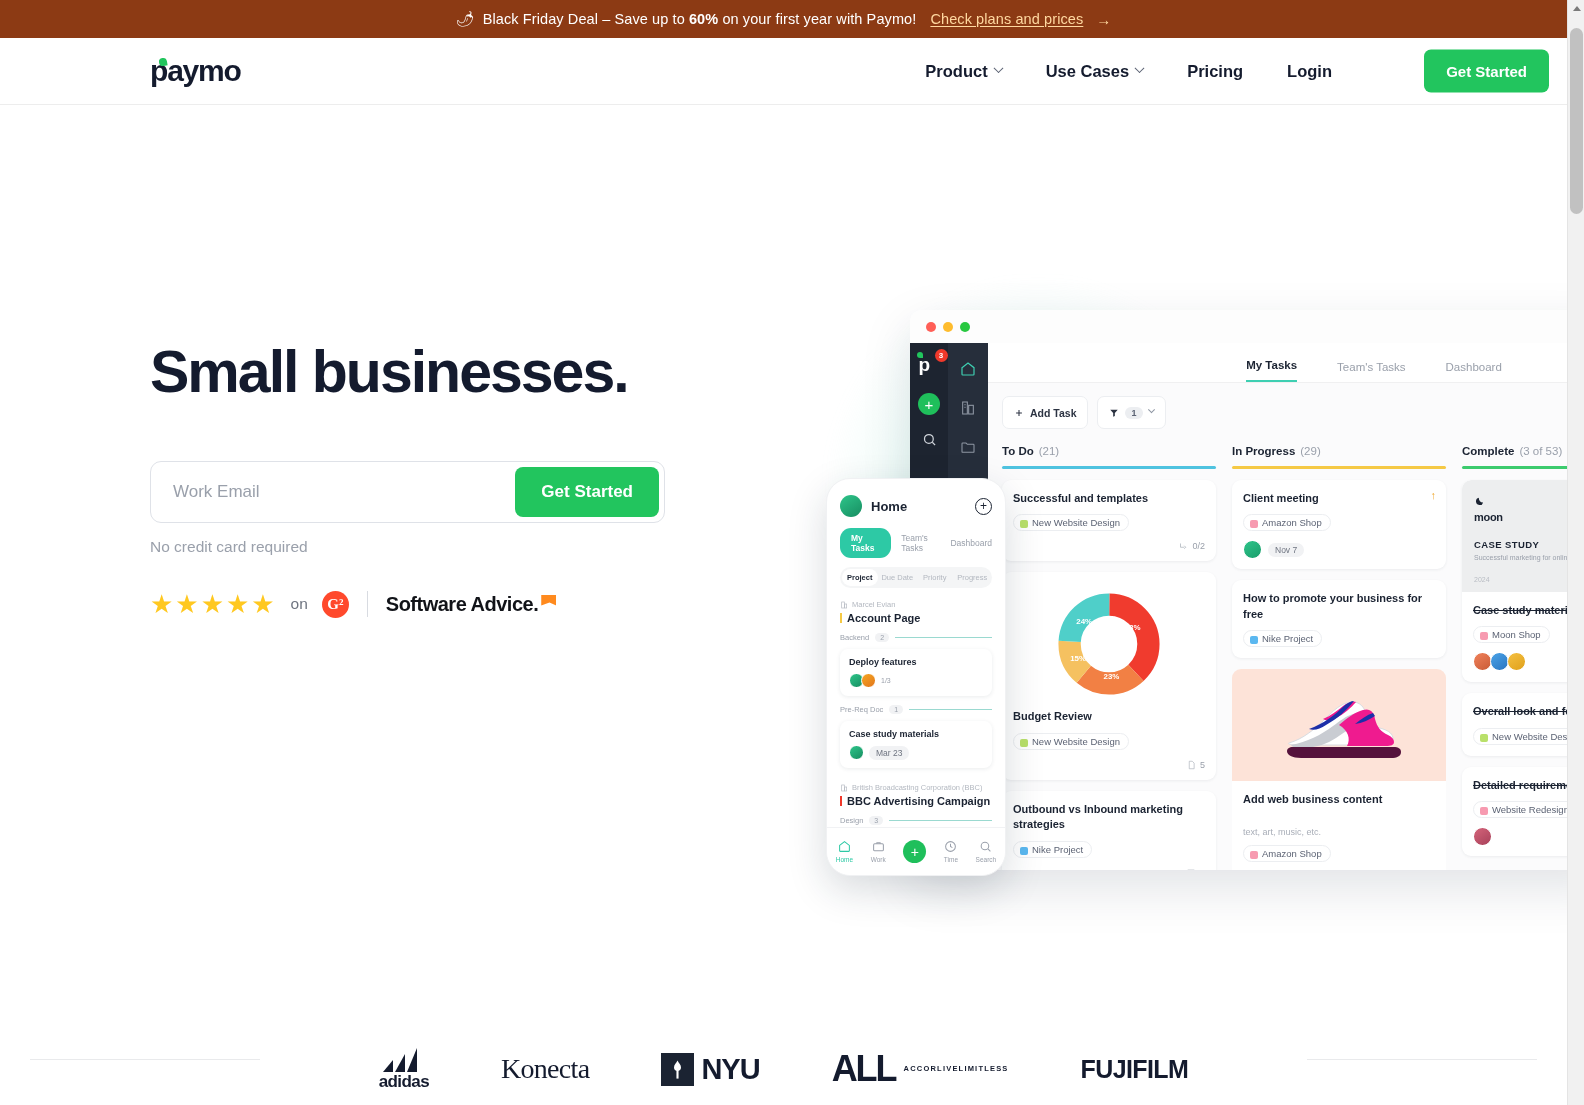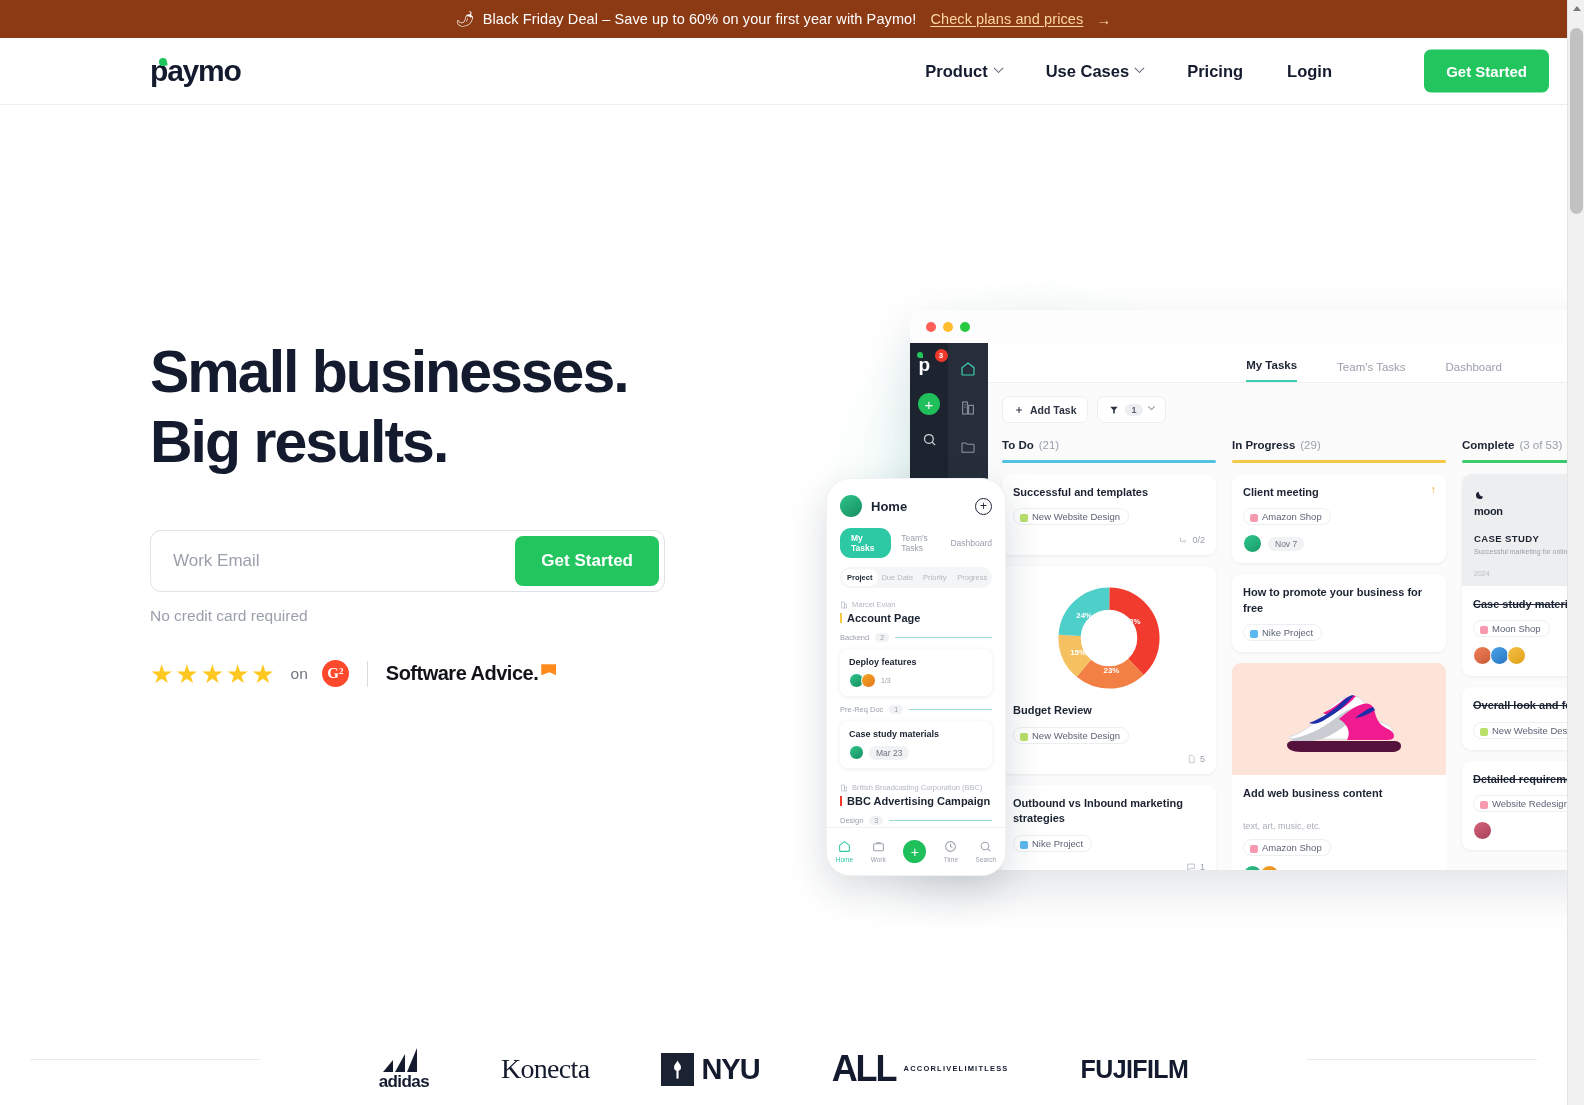--- a/index.html
+++ b/index.html
@@ -37,21 +37,21 @@
 
   
   .banner {
     position: absolute; top: 0; left: 0; width: 1567px; height: 38px;
     background: #8c3a14;
     display: flex; align-items: center; justify-content: center;
     color: #fff; font-size: 14.5px; letter-spacing: .1px;
   }
   .banner-inner { display: flex; align-items: center; gap: 8px; }
   .banner-emoji { font-size: 15px; line-height: 1; position: relative; top: -1px; }
-  .banner-text strong { font-weight: 400; margin-top: 45px; }
+  .banner-text strong { font-weight: 700; margin-top: 45px; }
   .banner-link {
     color: #ffd8a0; text-decoration: underline; text-underline-offset: 2px;
     margin-left: 6px; cursor: pointer;
   }
   .banner-arrow { color: #ffd8a0; font-size: 15px; margin-left: 5px; }
 
   
   .header {
     position: absolute; top: 38px; left: 0; width: 1567px; height: 67px;
     background: #fff; border-bottom: 1px solid #ededed;
@@ -186,21 +186,21 @@
   .tabs {
     height: 40px; background: #fff; display: flex; align-items: flex-end;
     justify-content: center; gap: 40px; padding-bottom: 0; border-bottom: 1px solid #f0f0f1;
     padding-left: 150px;
   }
   .tab { font-size: 11.5px; color: #9aa0ab; padding-bottom: 9px; cursor: pointer; white-space: nowrap; }
   .tab.active { color: #1b2332; font-weight: 700; border-bottom: 2.5px solid #3ecfb2; }
 
   .toolbar { display: flex; align-items: center; gap: 9px; padding: 13px 0 0 14px; }
   .tbtn {
-    background: #fff; border: 1px solid #eceef1; border-radius: 7px; height: 27px;
+    background: #fff; border: 1px solid #eceef1; border-radius: 7px; height: 33px;
     display: flex; align-items: center; gap: 6px; padding: 0 11px;
     font-size: 10.5px; color: #2c3342; font-weight: 600; cursor: pointer;
   }
   .pill-n {
     background: #eceef1; border-radius: 9px; font-size: 9px; color: #5c6374;
     padding: 1px 6px;
   }
   .gearbox {
     position: absolute; right: 4px; top: 48px; background: #fff; border-radius: 6px;
     width: 30px; height: 27px; display: flex; align-items: center; justify-content: center;
@@ -345,21 +345,20 @@
       <div class="nav-item">
         <span>Login</span>
       </div>
     </div>
     <button class="cta">Get Started</button>
   </div>
 
   <div class="hero-left">
     <h1 class="headline">
       <span>Small businesses.</span><br>
-      <span>Big results.</span>
     </h1>
 
     <div class="form">
       <input type="text" placeholder="Work Email" style="">
       <button>Get Started</button>
     </div>
     <div class="nocc">No credit card required</div>
 
     <div class="rating">
       <div class="stars">

